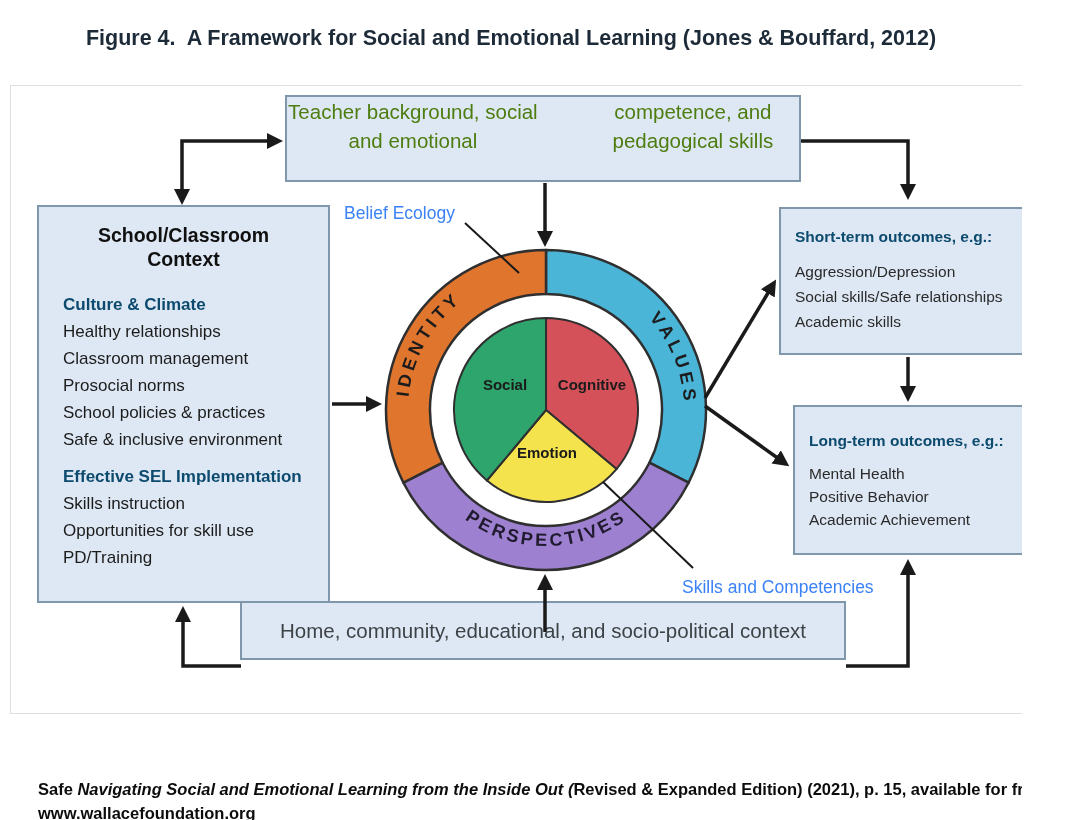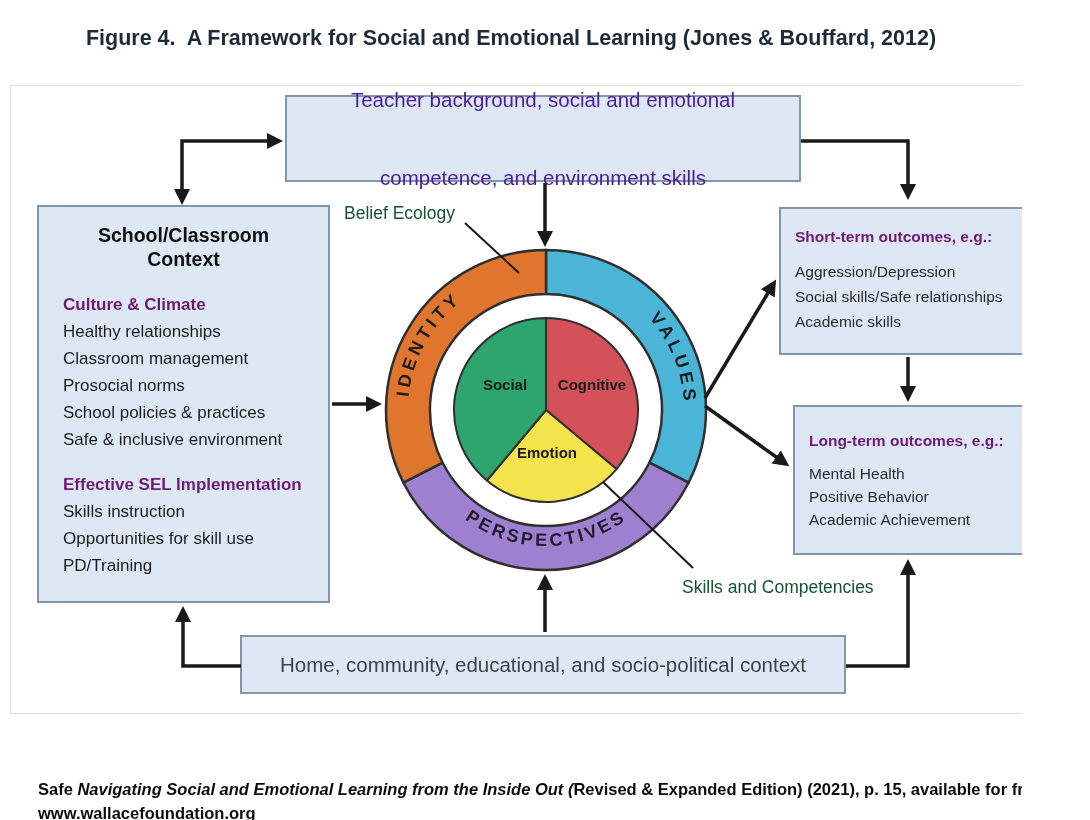--- a/index.html
+++ b/index.html
@@ -10,35 +10,35 @@
   .figure-title{
     position:absolute;left:0;right:0;top:26px;text-align:center;
     font-size:21.5px;font-weight:bold;color:#1d2a38;white-space:pre-wrap;
   }
   .frame{position:absolute;left:10px;top:85px;width:1069px;height:627px;border:1px solid #dcdfe3;}
   .box{
     position:absolute;background:#dee8f4;border:2px solid #8096ab;
     box-sizing:border-box;color:#2e2e2e;z-index:1;
   }
   .teacher-box{
-    left:285px;top:95px;width:516px;height:87px;display:flex;flex-direction:column;
-    justify-content:center;text-align:center;font-size:20.5px;color:#4c1d95;line-height:1.42;gap:48px;
+    left:285px;top:95px;width:516px;height:87px;display:flex;flex-direction:row;
+    justify-content:center;text-align:center;font-size:20.5px;color:#4d7c0f;line-height:1.42;gap:48px;
   }
   .school-box{left:37px;top:205px;width:293px;height:398px;padding:16px 24px;font-size:17px;line-height:27px;color:#1c1c1c;}
   .school-box .box-title{font-size:19.5px;font-weight:bold;text-align:center;line-height:24px;margin-bottom:20px;color:#101010;}
-  .sec-head{font-weight:bold;color:#701a75;}
-  .section2{margin-top:18px;}
+  .sec-head{font-weight:bold;color:#0c4a6e;}
+  .section2{margin-top:10px;}
   .short-box{left:779px;top:207px;width:273px;height:148px;padding:15px 14px;font-size:15.5px;line-height:25px;color:#2a2a2a;}
   .short-box .sec-head,.long-box .sec-head{font-size:15.5px;margin-bottom:10px;}
   .long-box{left:793px;top:405px;width:231px;height:150px;padding:22px 14px 12px;font-size:15.5px;line-height:23px;color:#2a2a2a;}
   .home-box{
-    left:240px;top:635px;width:606px;height:59px;display:flex;align-items:center;
+    left:240px;top:601px;width:606px;height:59px;display:flex;align-items:center;
     justify-content:center;font-size:20.5px;color:#3d4246;
   }
-  .float-label{position:absolute;font-size:17.5px;color:#14532d;z-index:2;}
+  .float-label{position:absolute;font-size:17.5px;color:#3b82f6;z-index:2;}
   .belief-label{left:344px;top:203px;}
   .skills-label{left:682px;top:577px;}
   .wheel-svg{position:absolute;left:366px;top:230px;z-index:1;}
   .ring-label{font-size:18px;font-weight:bold;fill:#1c1c1c;letter-spacing:4px;}
   .ring-label-wide{font-size:18px;font-weight:bold;fill:#201a2e;letter-spacing:3px;}
   .pie-label{font-size:15px;font-weight:bold;fill:#1b1b1b;text-anchor:middle;}
   .arrows-svg{position:absolute;left:0;top:0;z-index:3;pointer-events:none;}
   .arrow{stroke:#1a1a1a;stroke-width:3.5;fill:none;}
   .leader{stroke:#1a1a1a;stroke-width:2;fill:none;}
   .source-note{
@@ -50,21 +50,21 @@
 </head>
 <body>
 
 <div class="page">
 
   <div class="figure-title">Figure 4.  A Framework for Social and Emotional Learning (Jones &amp; Bouffard, 2012)</div>
   <div class="frame"></div>
 
   <div class="box teacher-box">
     <div>Teacher background, social and emotional</div>
-    <div>competence, and environment skills</div>
+    <div>competence, and pedagogical skills</div>
   </div>
 
   <div class="box school-box">
     <div class="box-title">School/Classroom Context</div>
     <div class="section">
       <div class="sec-head">Culture &amp; Climate</div>
       <div>Healthy relationships</div>
       <div>Classroom management</div>
       <div>Prosocial norms</div>
       <div>School policies &amp; practices</div>

